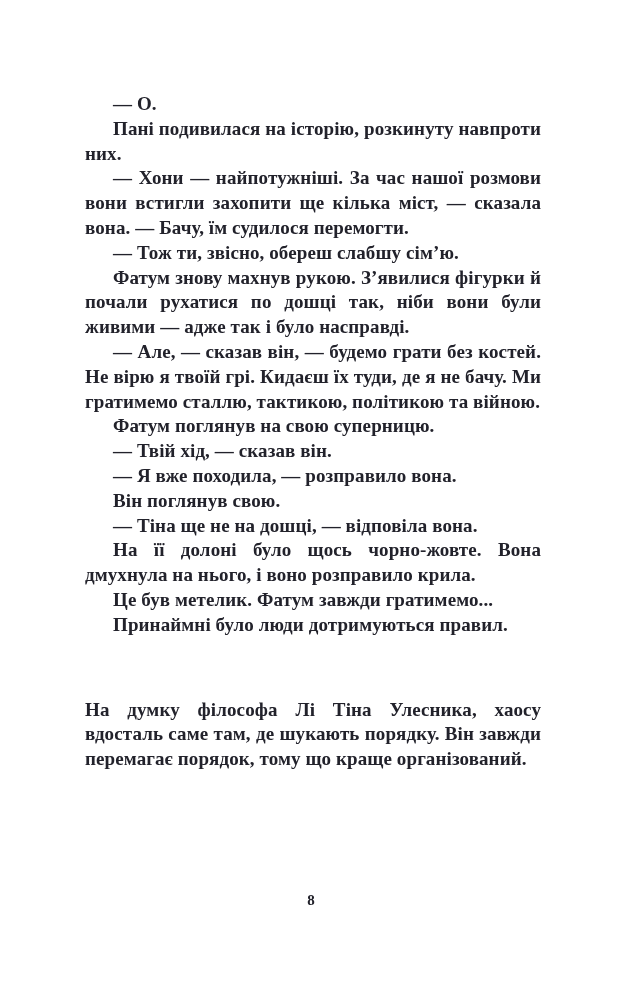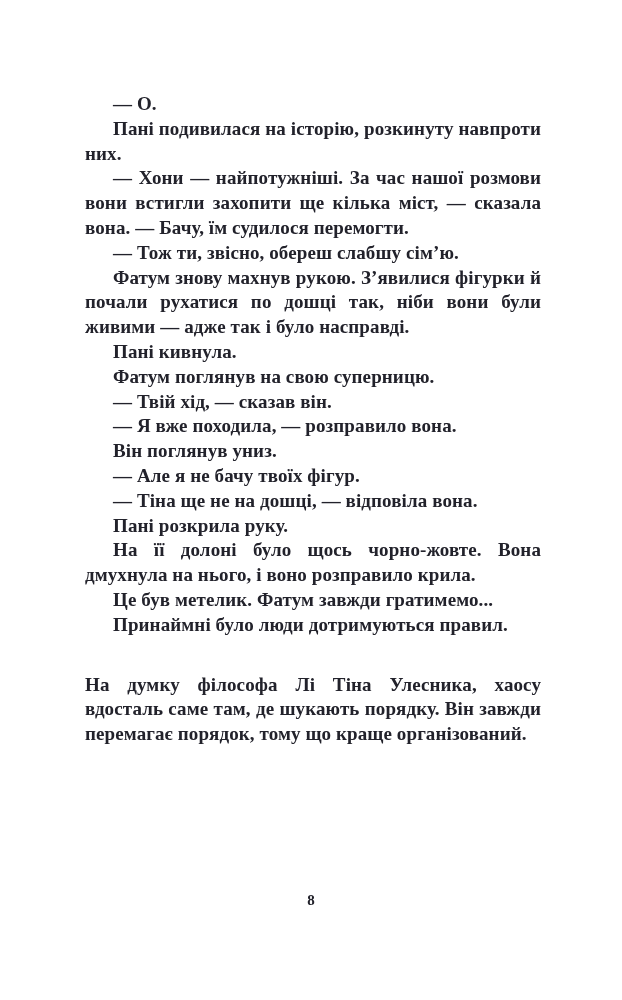--- a/index.html
+++ b/index.html
@@ -28,21 +28,21 @@
     text-align:justify;
     font-weight:600; 
     letter-spacing:0.1px;
   }
   .text-block p{
     margin:0;
     text-indent:28px;
     text-align:justify;
   }
   .text-block p.section-start{
-    margin-top:35px;
+    margin-top:60px;
     text-indent:0;
   }
   .page-number{
     position:absolute;
     left:0; top:892px; width:622px;
     text-align:center;
     color:var(--text);
     font-size:15px;
     font-weight:600;
   }
@@ -50,27 +50,25 @@
 </head>
 <body>
 
 <div class="book-page">
   <div class="text-block">
     <p>— О.</p>
     <p>Пані подивилася на історію, розкинуту навпроти них.</p>
     <p>— Хони — найпотужніші. За час нашої розмови вони встигли захопити ще кілька міст, — сказала вона. — Бачу, їм судилося перемогти.</p>
     <p>— Тож ти, звісно, обереш слабшу сім’ю.</p>
     <p>Фатум знову махнув рукою. З’явилися фігурки й почали рухатися по дошці так, ніби вони були живими — адже так і було насправді.</p>
-    <p>Пані кивнула.</p>
+    <p>— Але, — сказав він, — будемо грати без костей. Не вірю я твоїй грі. Кидаєш їх туди, де я не бачу. Ми гратимемо сталлю, тактикою, політикою та війною.</p>
     <p>Фатум поглянув на свою суперницю.</p>
     <p>— Твій хід, — сказав він.</p>
     <p>— Я вже походила, — розправило вона.</p>
-    <p>Він поглянув униз.</p>
-    <p>— Але я не бачу твоїх фігур.</p>
+    <p>Він поглянув свою.</p>
     <p>— Тіна ще не на дошці, — відповіла вона.</p>
-    <p>Пані розкрила руку.</p>
     <p>На її долоні було щось чорно-жовте. Вона дмухнула на нього, і воно розправило крила.</p>
     <p>Це був метелик. Фатум завжди гратимемо...</p>
     <p>Принаймні було люди дотримуються правил.</p>
     <p class="section-start">На думку філософа Лі Тіна Улесника, хаосу вдосталь саме там, де шукають порядку. Він завжди перемагає порядок, тому що краще організований.</p>
   </div>
   <div class="page-number">8</div>
 </div>
 
 </body></html>

